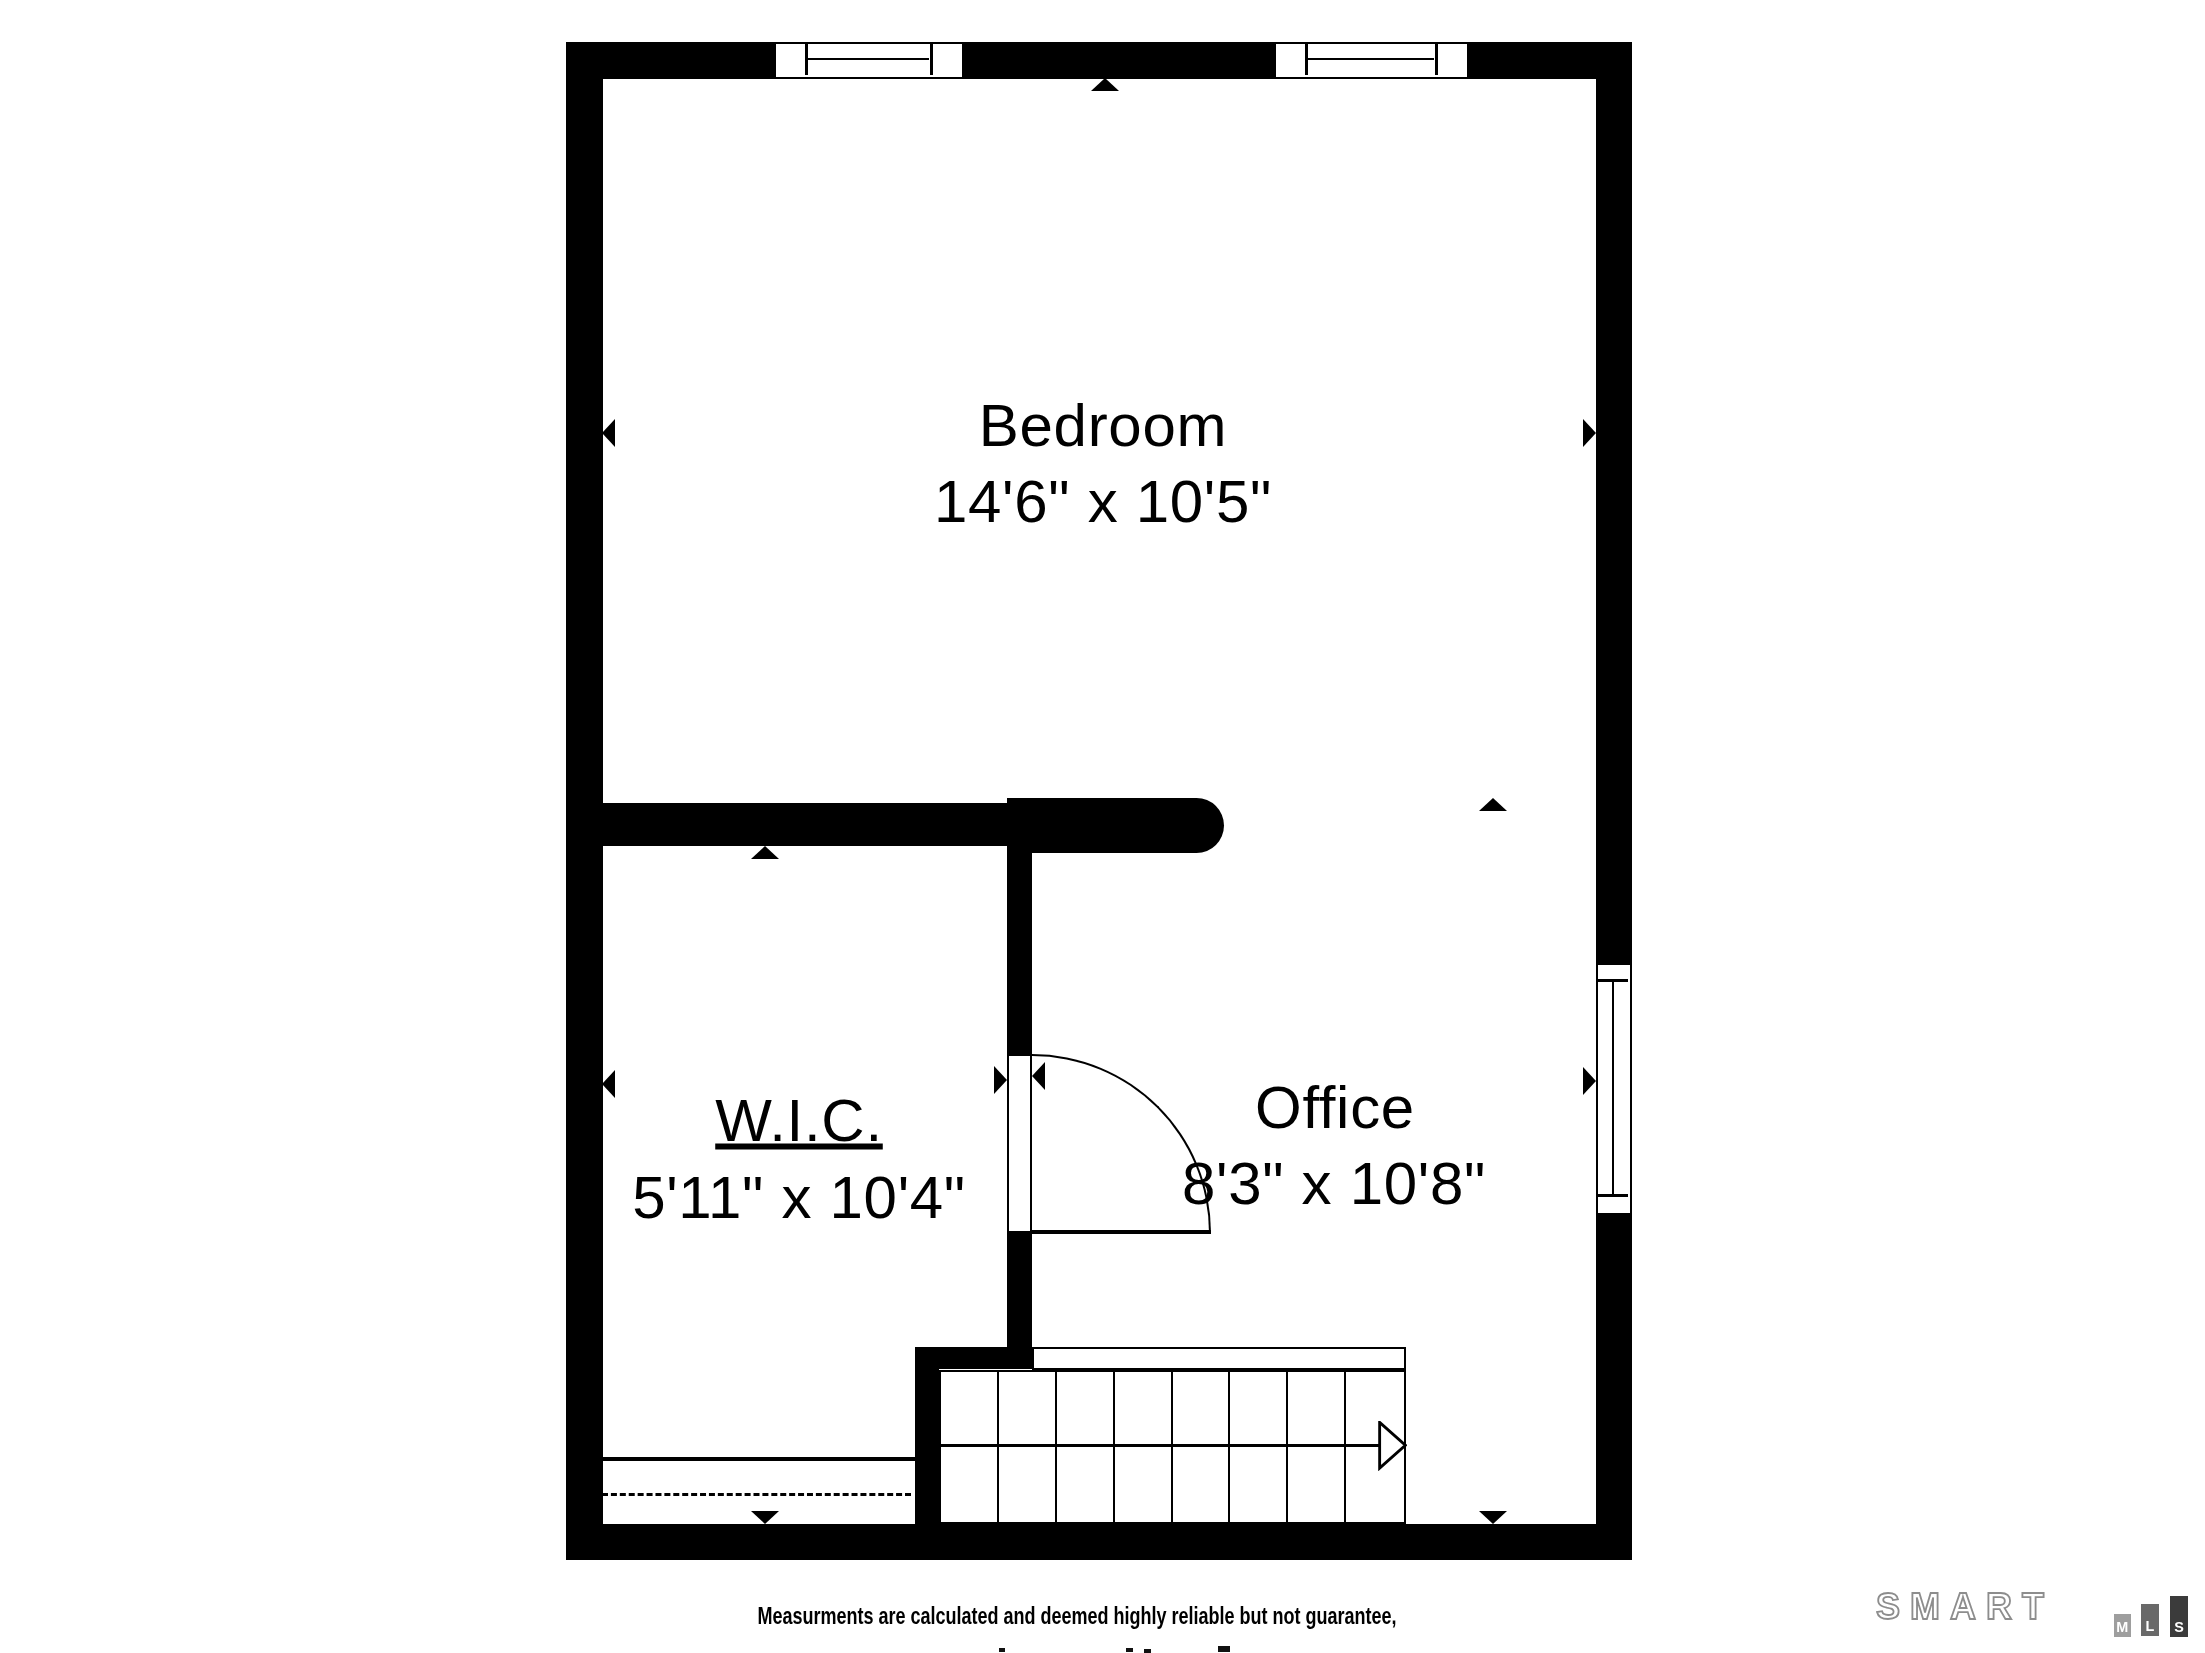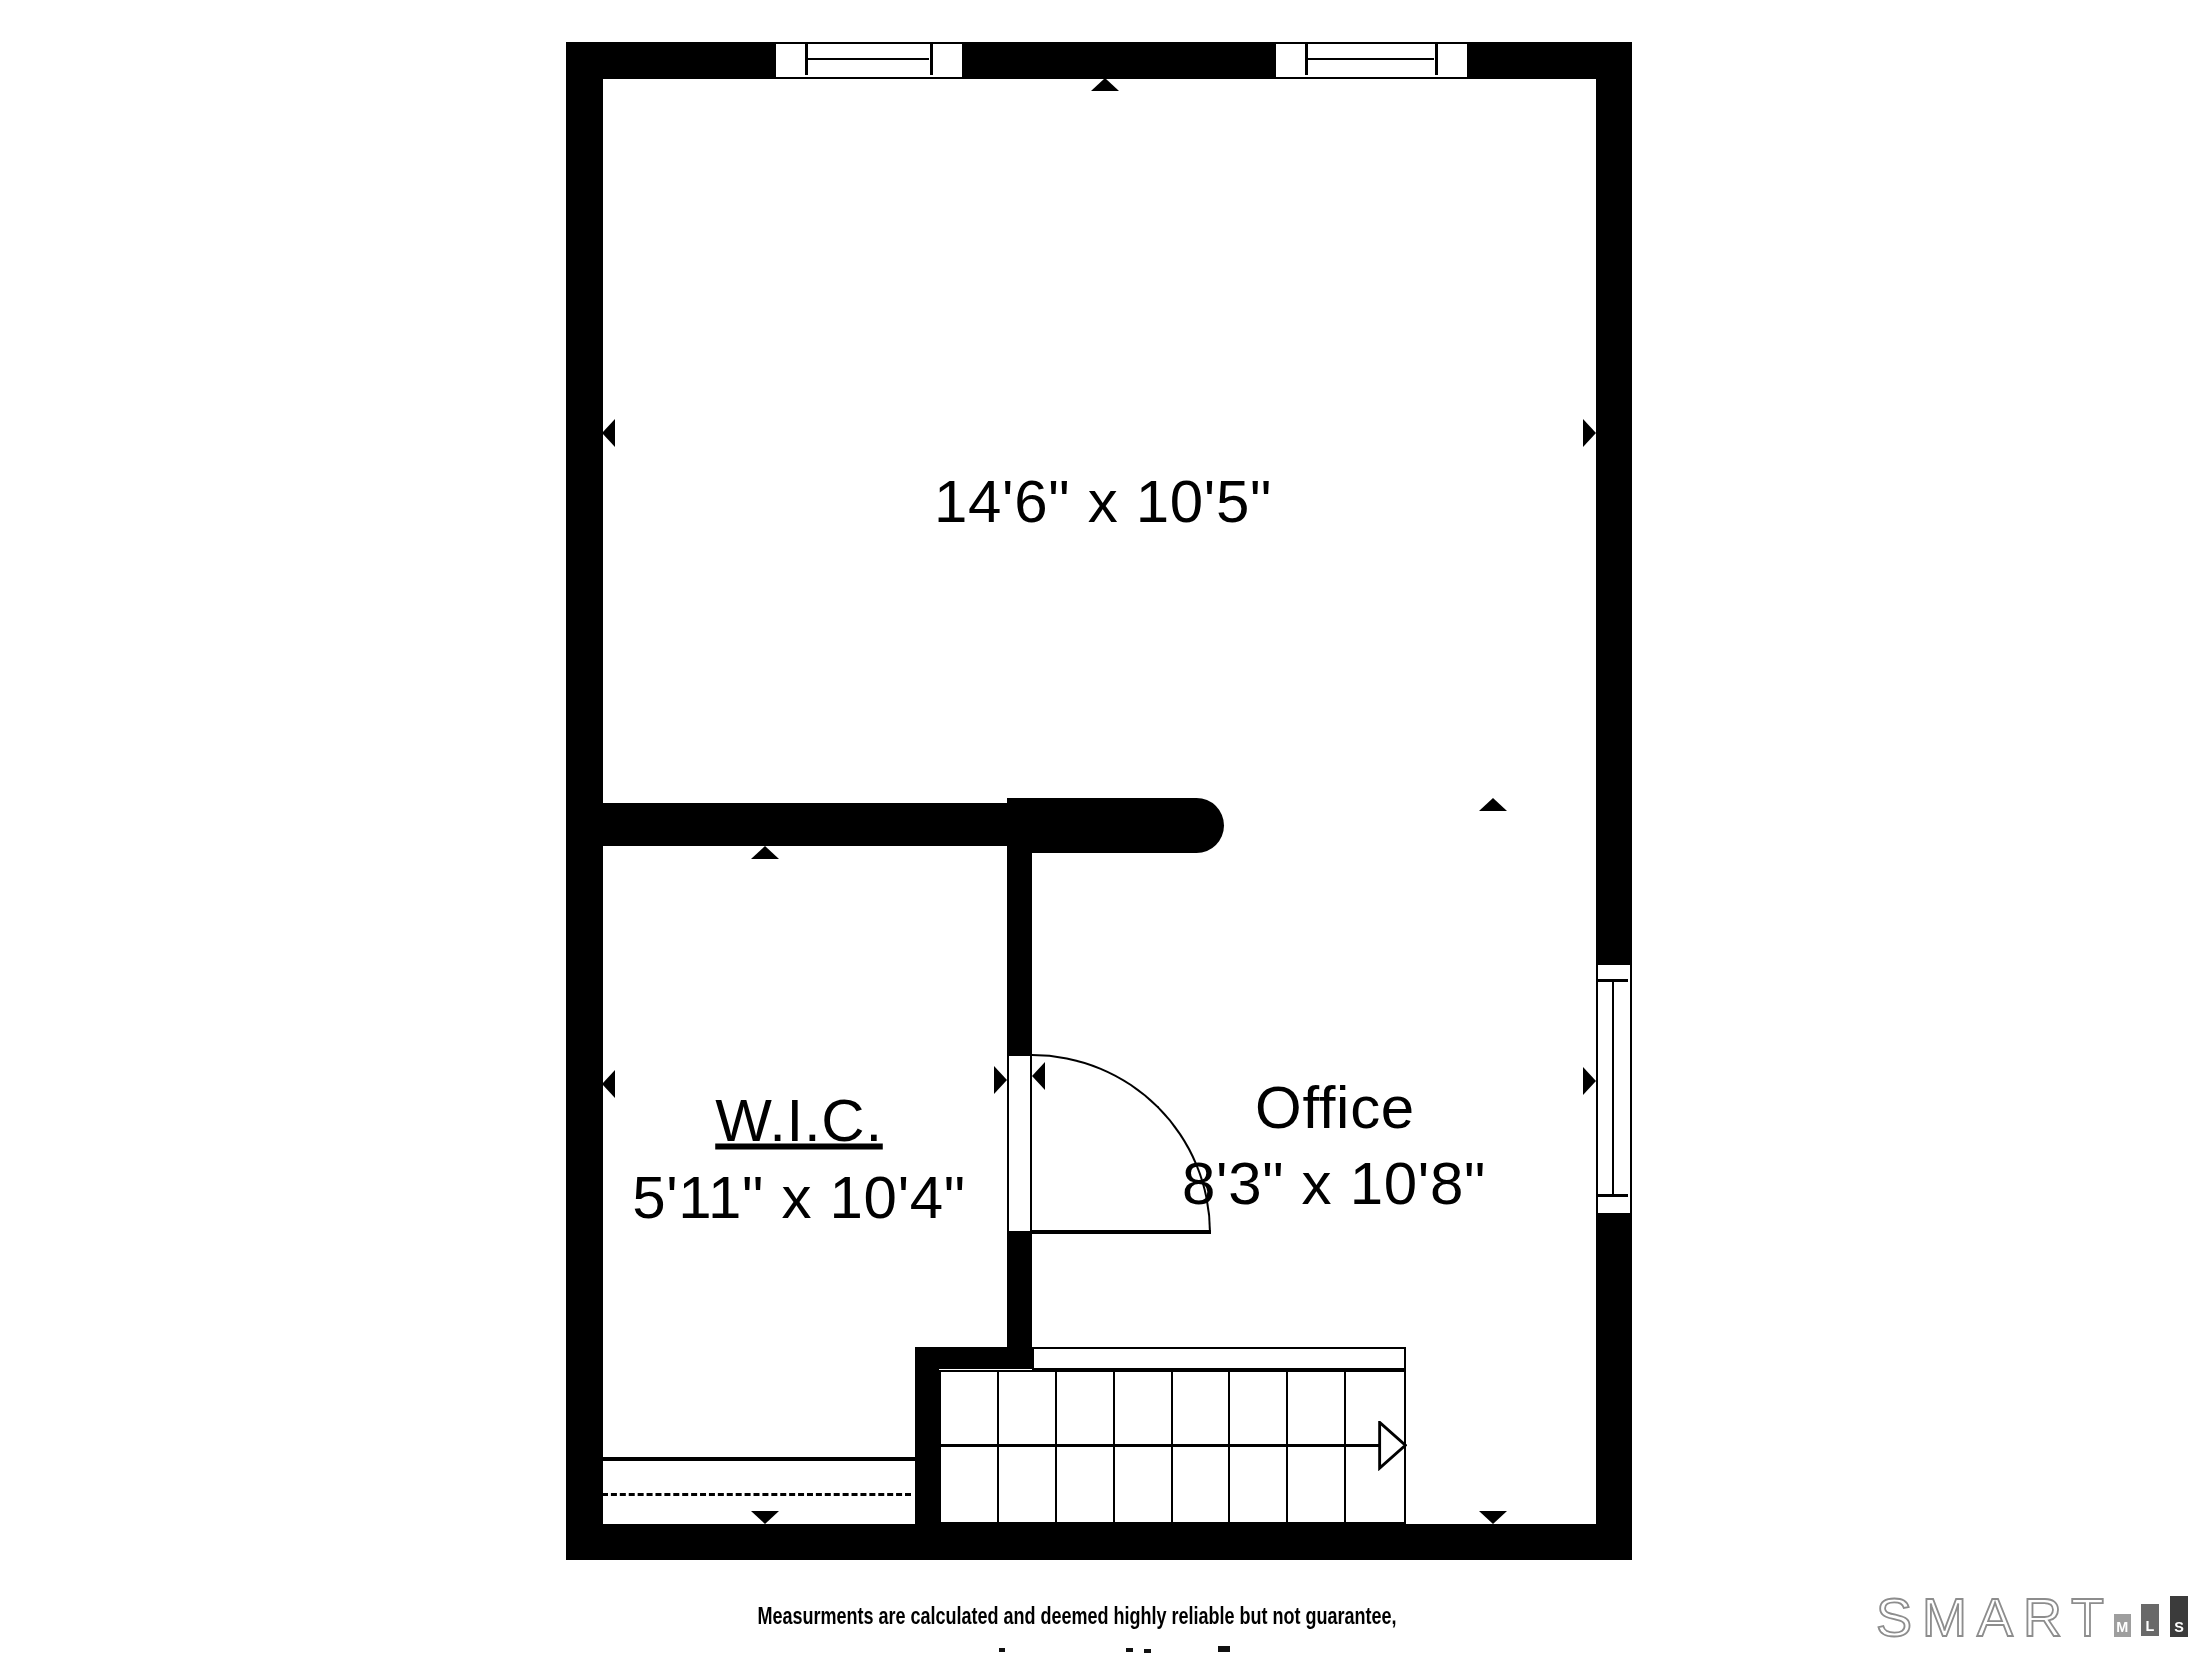--- a/index.html
+++ b/index.html
@@ -30,21 +30,21 @@
   .stairs-grid .tread{border-right:2.9px solid #000;}
   .stairs-grid .tread:last-child{border-right:none;}
   .landing{position:absolute;background:#fff;border:2.2px solid #000;box-sizing:border-box;}
   .dashed{position:absolute;border-top:3.6px dashed #000;}
   .solid-line{position:absolute;background:#000;}
   
   .disclaimer{position:absolute;transform:translateX(-50%) scaleX(0.75);transform-origin:center;
     font-size:24px;font-weight:700;color:#000;white-space:nowrap;letter-spacing:0;}
   .clip-mark{position:absolute;background:#111;}
   
-  .logo-brand{position:absolute;font-size:54px;font-weight:400;letter-spacing:10px;
+  .logo-brand{position:absolute;font-size:36px;font-weight:700;letter-spacing:10px;
     color:#fff;-webkit-text-stroke:1.8px #8d8d8d;text-shadow:0 0 0.7px #9a9a9a;white-space:nowrap;}
   .mls-block{position:absolute;display:flex;align-items:flex-end;justify-content:center;
     color:#fff;font-weight:700;font-size:14.4px;padding-bottom:2.2px;box-sizing:border-box;}
 </style>
 </head>
 <body>
 
 <div class="page">
 
   <div class="wall" style="left:566px;top:42px;width:1066px;height:37px;"></div>
@@ -107,20 +107,21 @@
   <div class="tri tri-right" style="left:1583px;top:419px;"></div>
   <div class="tri tri-up" style="left:751px;top:846px;"></div>
   <div class="tri tri-up" style="left:1479px;top:798px;"></div>
   <div class="tri tri-left" style="left:602px;top:1070px;"></div>
   <div class="tri tri-right" style="left:994px;top:1066px;"></div>
   <div class="tri tri-left" style="left:1032px;top:1062px;"></div>
   <div class="tri tri-right" style="left:1583px;top:1067px;"></div>
   <div class="tri tri-down" style="left:751px;top:1511px;"></div>
   <div class="tri tri-down" style="left:1479px;top:1511px;"></div>
 
+  <div class="room-label" style="left:1103px;top:425px;">Bedroom</div>
   <div class="room-label" style="left:1103px;top:501px;">14'6" x 10'5"</div>
   <div class="room-label" style="left:799px;top:1120px;text-decoration:underline;">W.I.C.</div>
   <div class="room-label" style="left:799px;top:1197px;">5'11" x 10'4"</div>
   <div class="room-label" style="left:1335px;top:1107px;">Office</div>
   <div class="room-label" style="left:1334px;top:1183px;">8'3" x 10'8"</div>
 
   <div class="disclaimer" style="left:1077px;top:1602px;">Measurments are calculated and deemed highly reliable but not guarantee,</div>
 
   <div class="clip-mark" style="left:999px;top:1648px;width:5.7px;height:4.3px;"></div>
   <div class="clip-mark" style="left:1126px;top:1648px;width:6.5px;height:4.3px;"></div>

